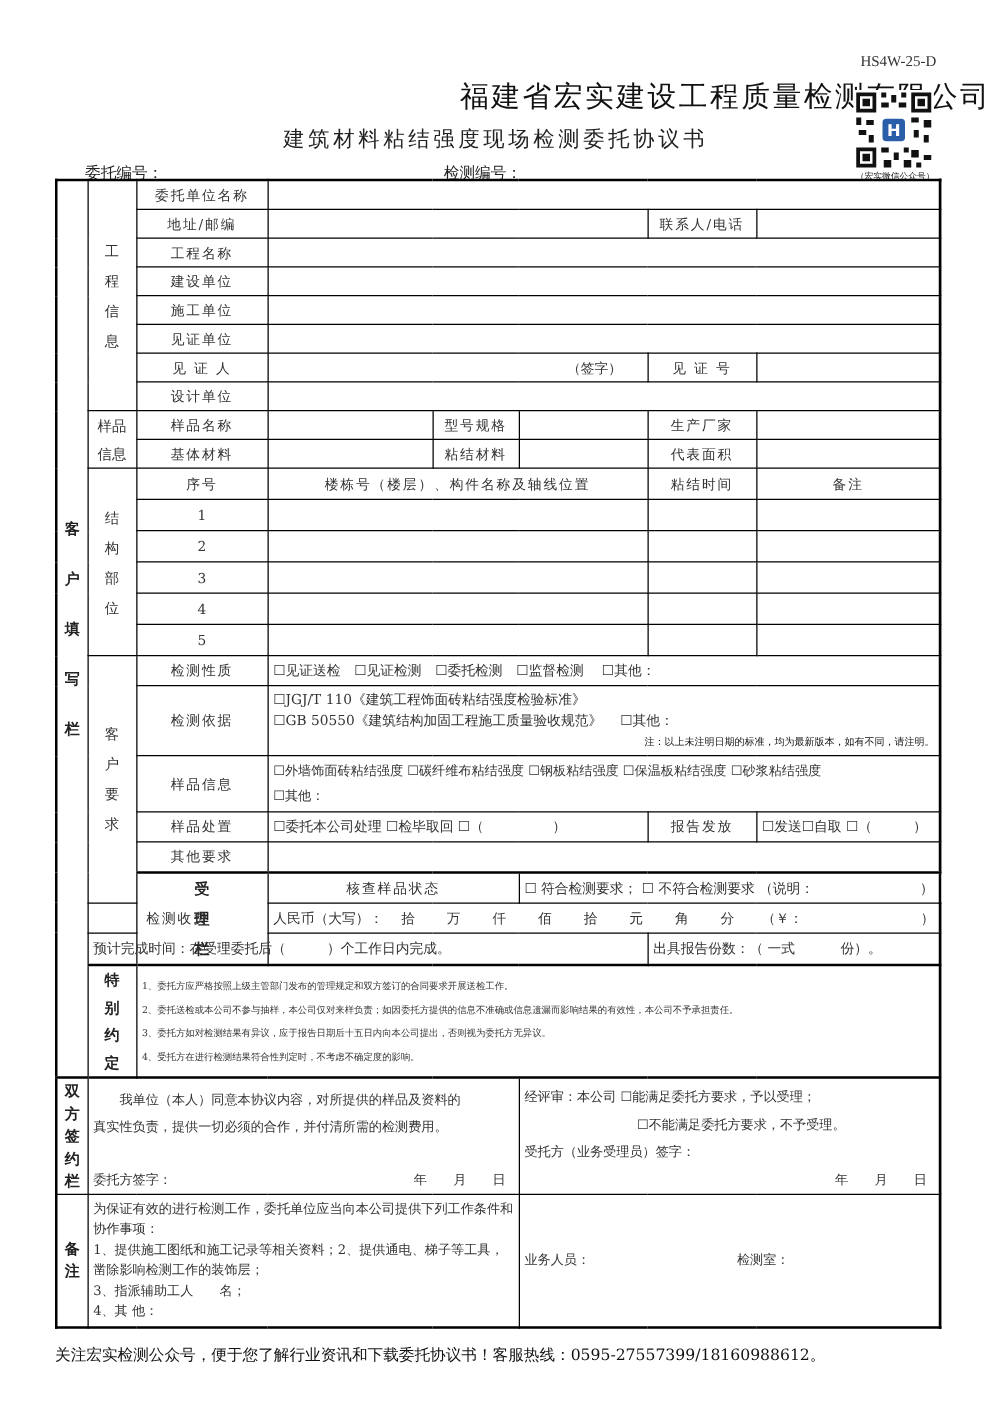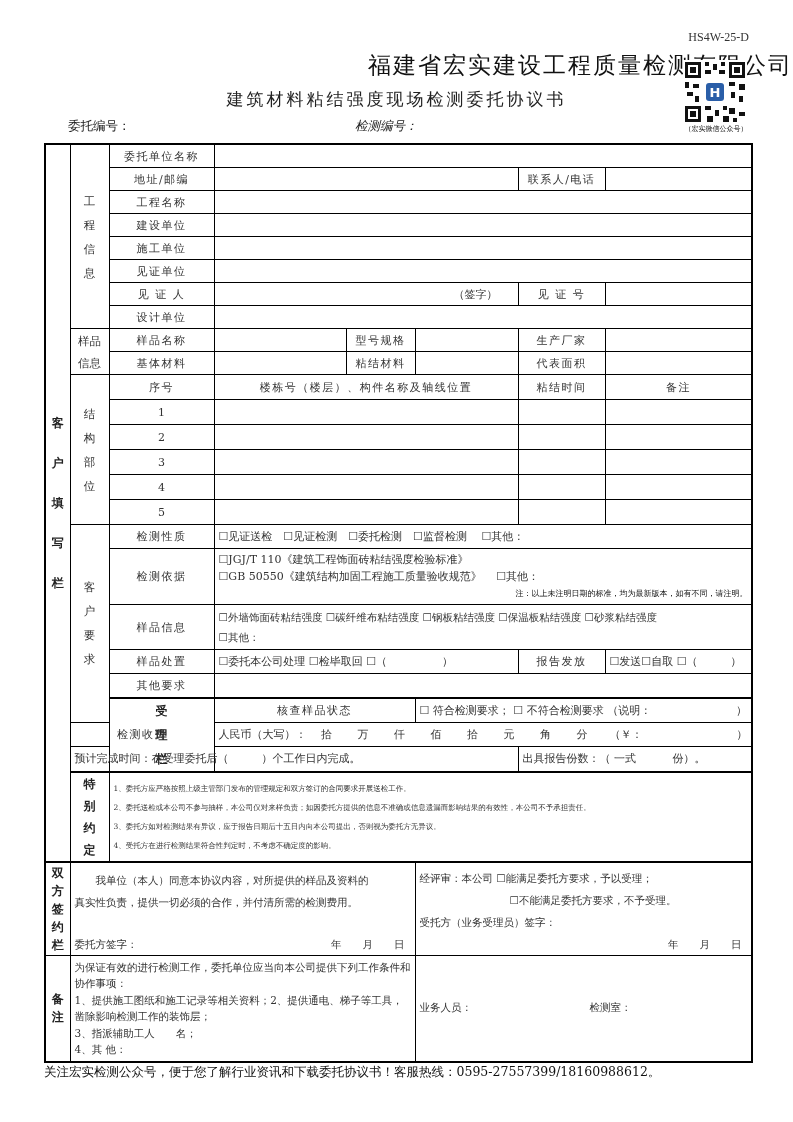--- a/index.html
+++ b/index.html
@@ -1,17 +1,17 @@
 <!DOCTYPE html>
 <html><head>
 <meta charset="utf-8">
 <style>
   html, body { margin:0; padding:0; background:#fff; }
   body { width:793px; height:1122px; position:relative; font-family:"DejaVu Serif","Liberation Serif",serif; color:#222; overflow:hidden; }
-  .abs { position:absolute; }
+  .abs { position:absolute;margin-top:12px; }
   .code { right:44px; top:30px; font-size:12px; color:#333; font-family:"Liberation Serif","DejaVu Serif",serif; }
   .title1 { left:0; width:793px; top:50px; text-align:right; font-size:23px; letter-spacing:2px; color:#111; }
   .title2 { left:0; width:793px; top:88px; text-align:center; font-size:17px; letter-spacing:3px; color:#222; }
   .qr { left:683px; top:60px; width:64px; height:64px; background:#fff; }
   .qr-caption { left:676px; top:124px; width:80px; font-size:7px; text-align:center; color:#111; }
   .no-line { top:118px; font-size:12.5px; color:#222;text-align:center; }
   table.form { position:absolute; left:44px; top:143px; width:707px; border-collapse:collapse; table-layout:fixed; border:2.5px solid #000; font-size:11px; color:#333; }
   table.form td { border:1px solid #000; padding:0 4px; height:22px; vertical-align:middle; overflow:hidden; white-space:nowrap; }
   table.form td.c { text-align:center; }
   table.form td.lbl { text-align:center; letter-spacing:1.5px; }
@@ -65,21 +65,21 @@
         <rect x="40" y="56" width="6" height="6"></rect>
         <rect x="50" y="58" width="4" height="4"></rect>
     </g>
     <rect x="23" y="23" width="18" height="18" rx="3" fill="#2a5ea8"></rect>
     <text x="32" y="37" font-size="13" text-anchor="middle" fill="#fff" font-family="DejaVu Sans, sans-serif" font-weight="bold">H</text>
   </svg>
 </div>
 <div class="abs qr-caption">（宏实微信公众号）</div>
 
 <div class="abs no-line" style="left:68px;">委托编号：</div>
-<div class="abs no-line" style="left:355px;font-style:italic;">检测编号：</div>
+<div class="abs no-line" style="left:355px;">检测编号：</div>
 
 <table class="form">
   <colgroup>
     <col style="width:25px">
       <col style="width:39px">
       <col style="width:105px">
       <col style="width:132px">
       <col style="width:69px">
       <col style="width:103px">
       <col style="width:87px">

